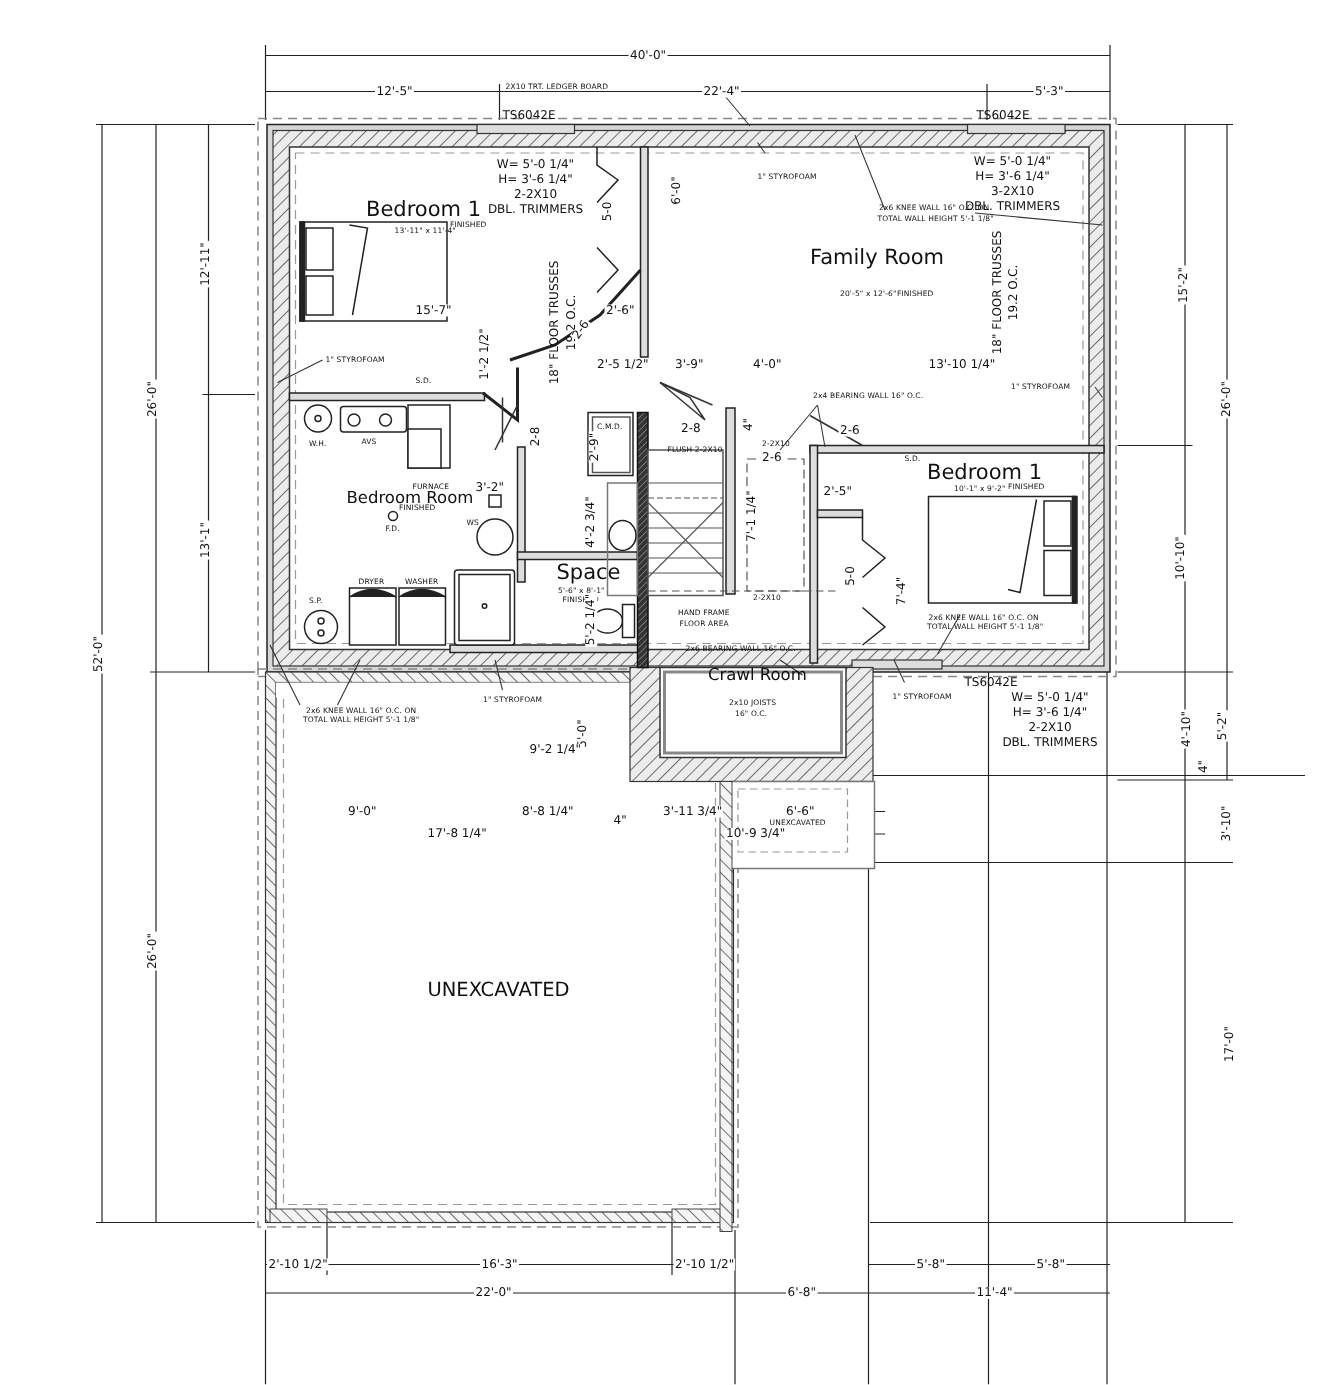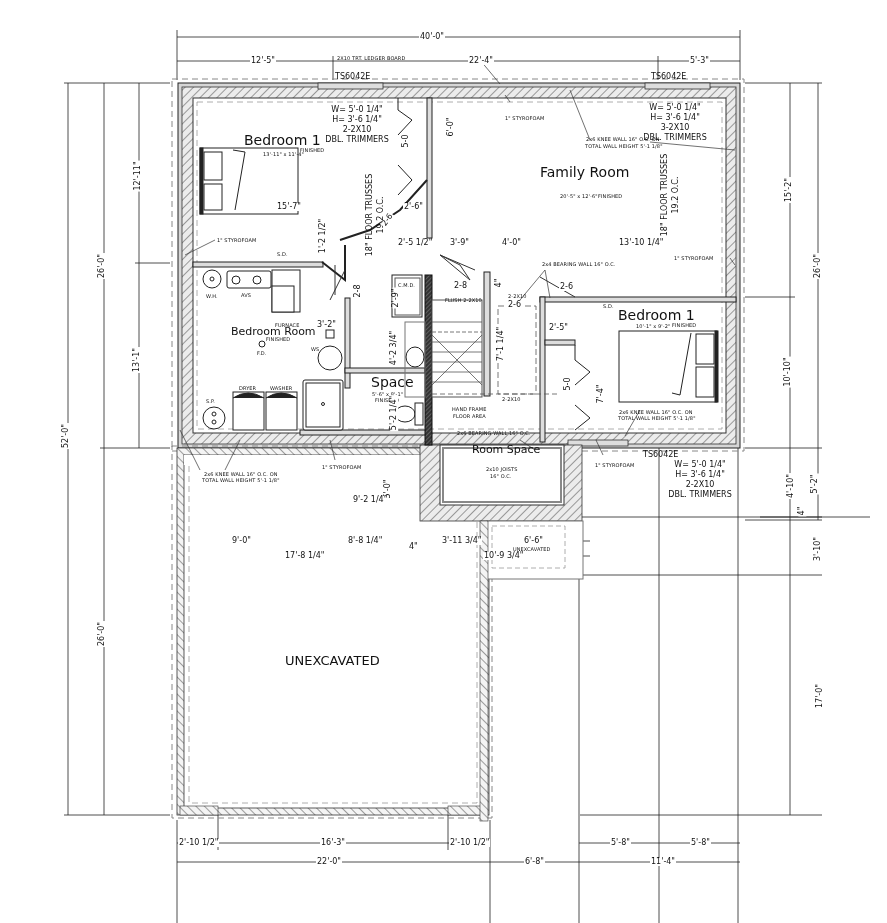--- a/index.html
+++ b/index.html
@@ -259,21 +259,21 @@
   <span class="t note" style="left:266px;top:337px;">FINISHED</span>
 
   <span class="t room" style="left:371px;top:375px;">Space</span>
   <span class="t note" style="left:372px;top:392px;">5'-6" x 8'-1"</span>
   <span class="t note" style="left:375px;top:398px;">FINISHED</span>
 
   <span class="t room" style="left:618px;top:308px;">Bedroom 1</span>
   <span class="t note" style="left:636px;top:324px;">10'-1" x 9'-2"</span>
   <span class="t note" style="left:672px;top:323px;">FINISHED</span>
 
-  <span class="t" style="left:472px;top:444px;font-size:11px;">Room Space</span>
+  <span class="t" style="left:472px;top:444px;font-size:11px;">Crawl Room</span>
   <span class="t note" style="left:486px;top:467px;">2x10 JOISTS</span>
   <span class="t note" style="left:490px;top:474px;">16" O.C.</span>
 
   <span class="t" style="left:285px;top:654px;font-size:13px;">UNEXCAVATED</span>
   <span class="t note" style="left:513px;top:547px;">UNEXCAVATED</span>
 
   <span class="t lbl6" style="left:335px;top:73px;font-size:8px;">TS6042E</span>
   <div class="t win" style="left:322px;top:105px;width:70px;">
     <div>W= 5'-0 1/4"</div>
     <div>H= 3'-6 1/4"</div>

